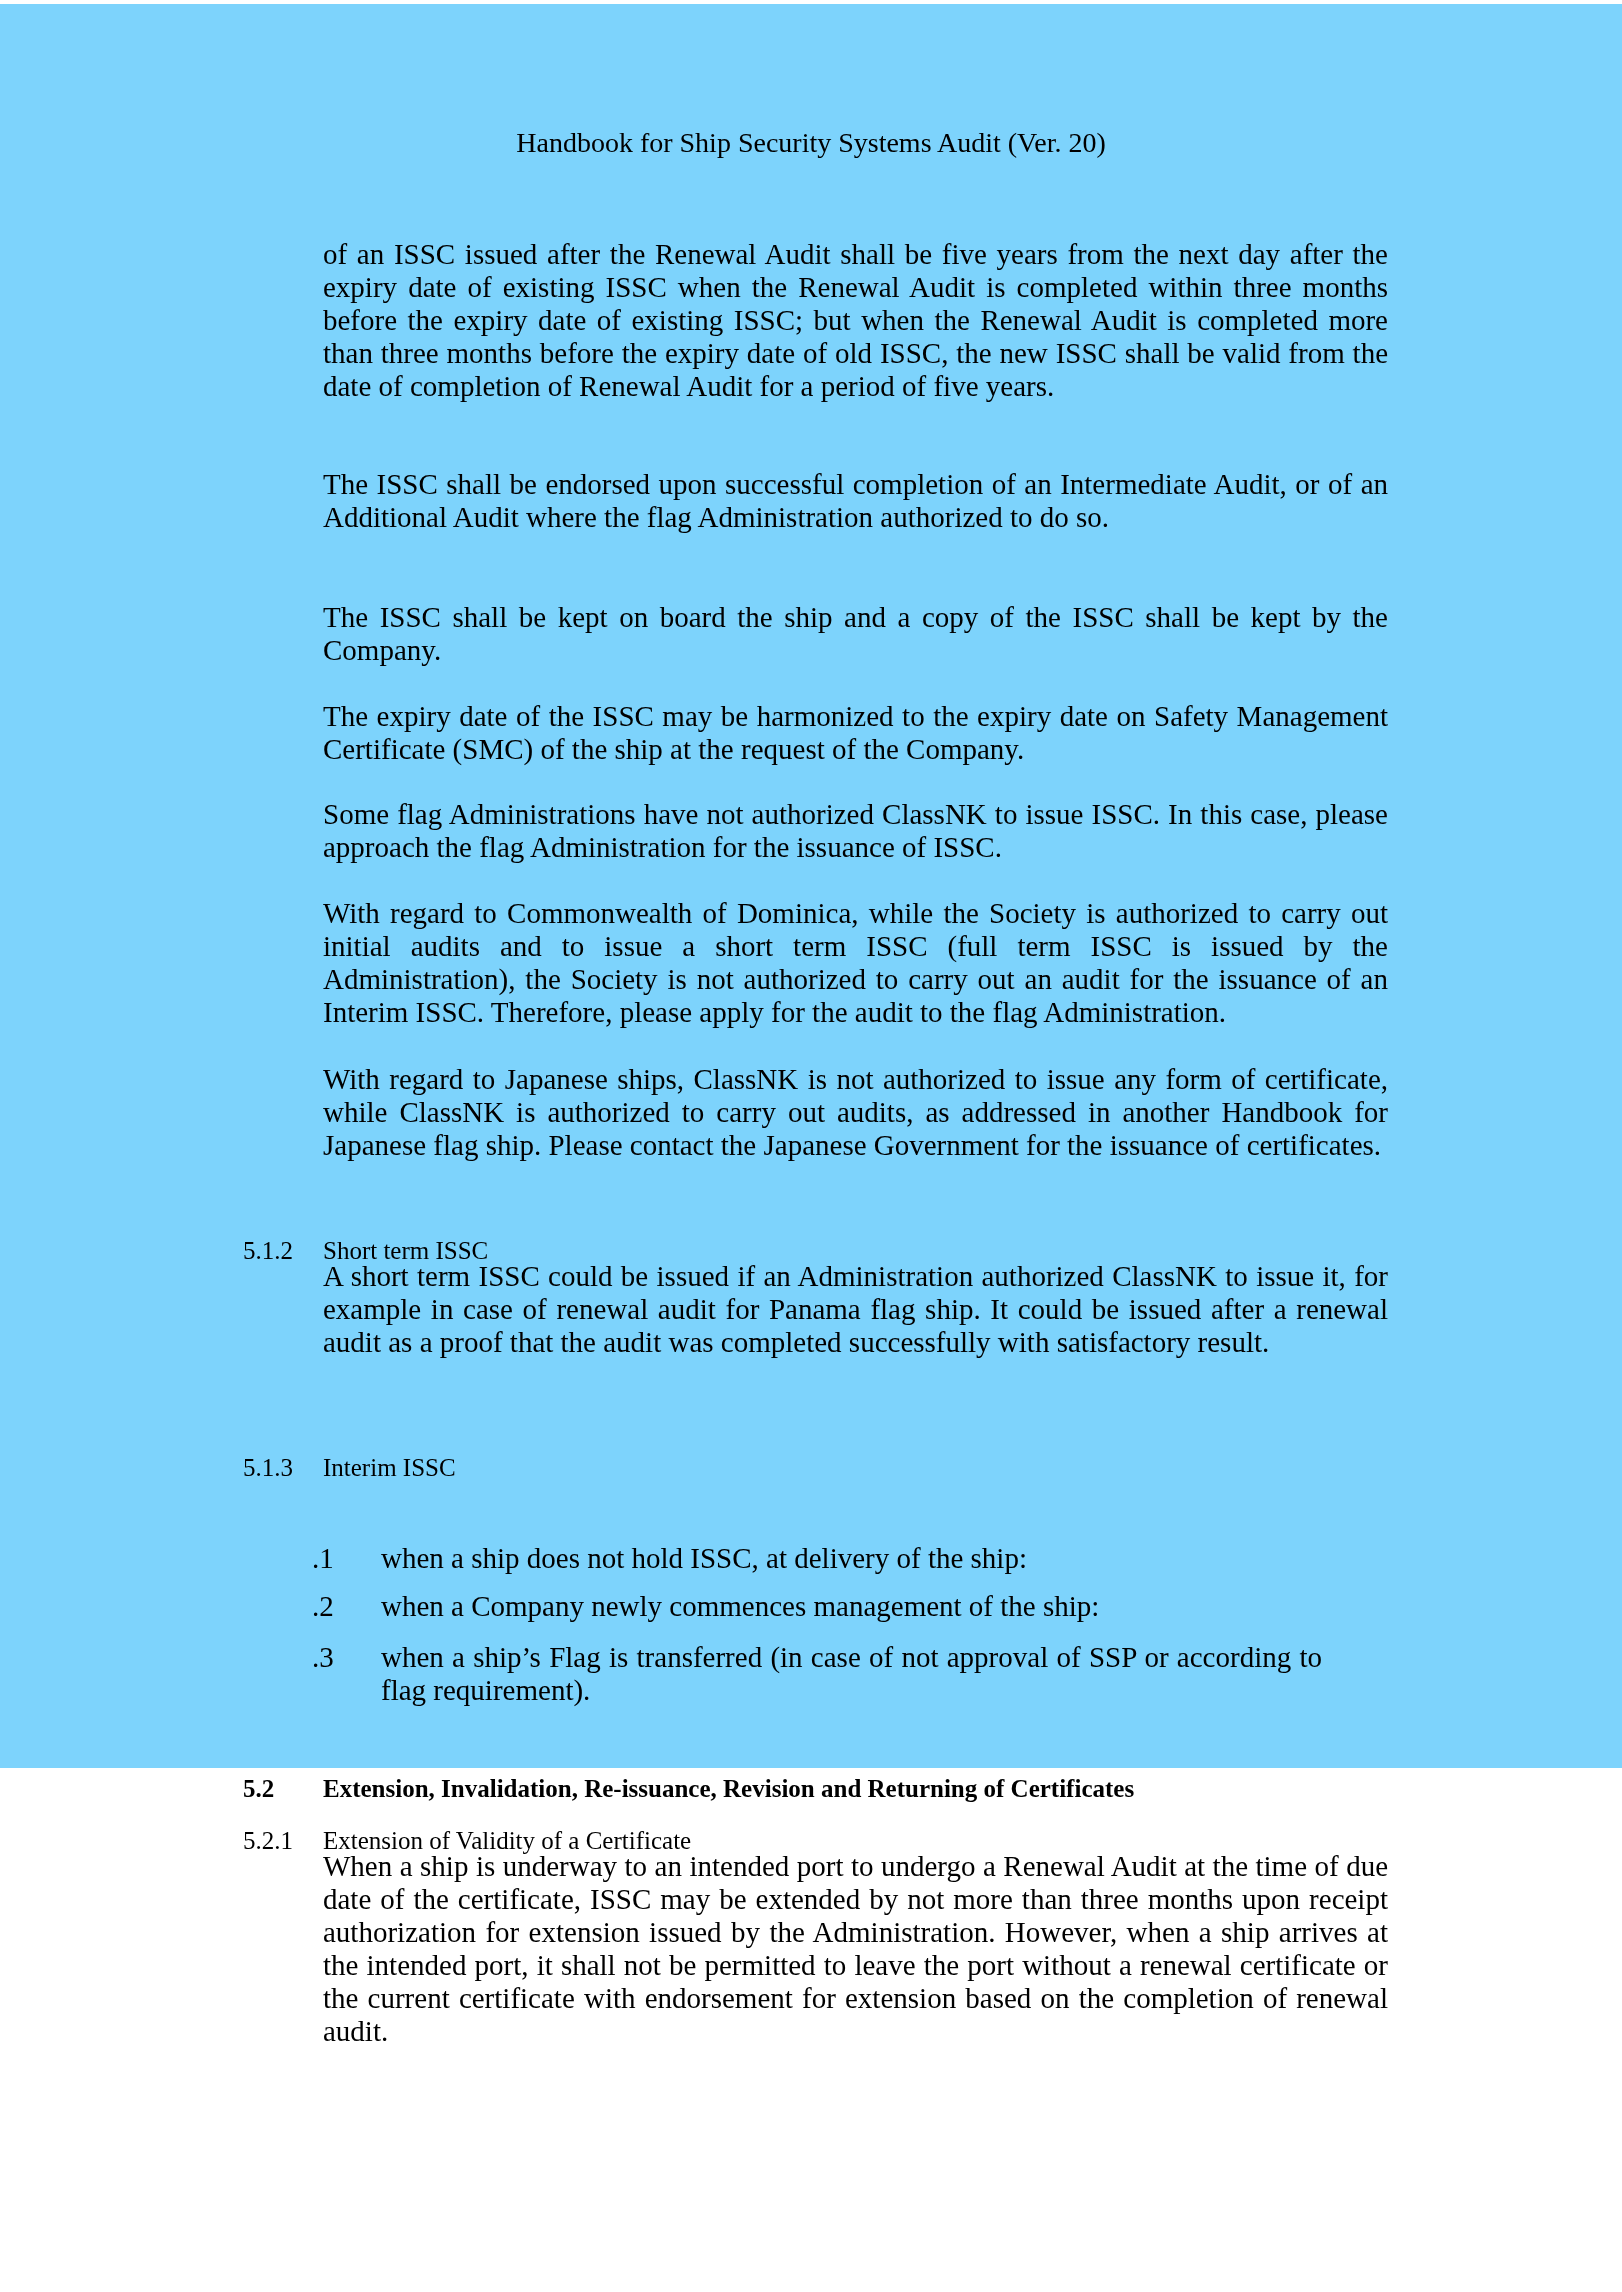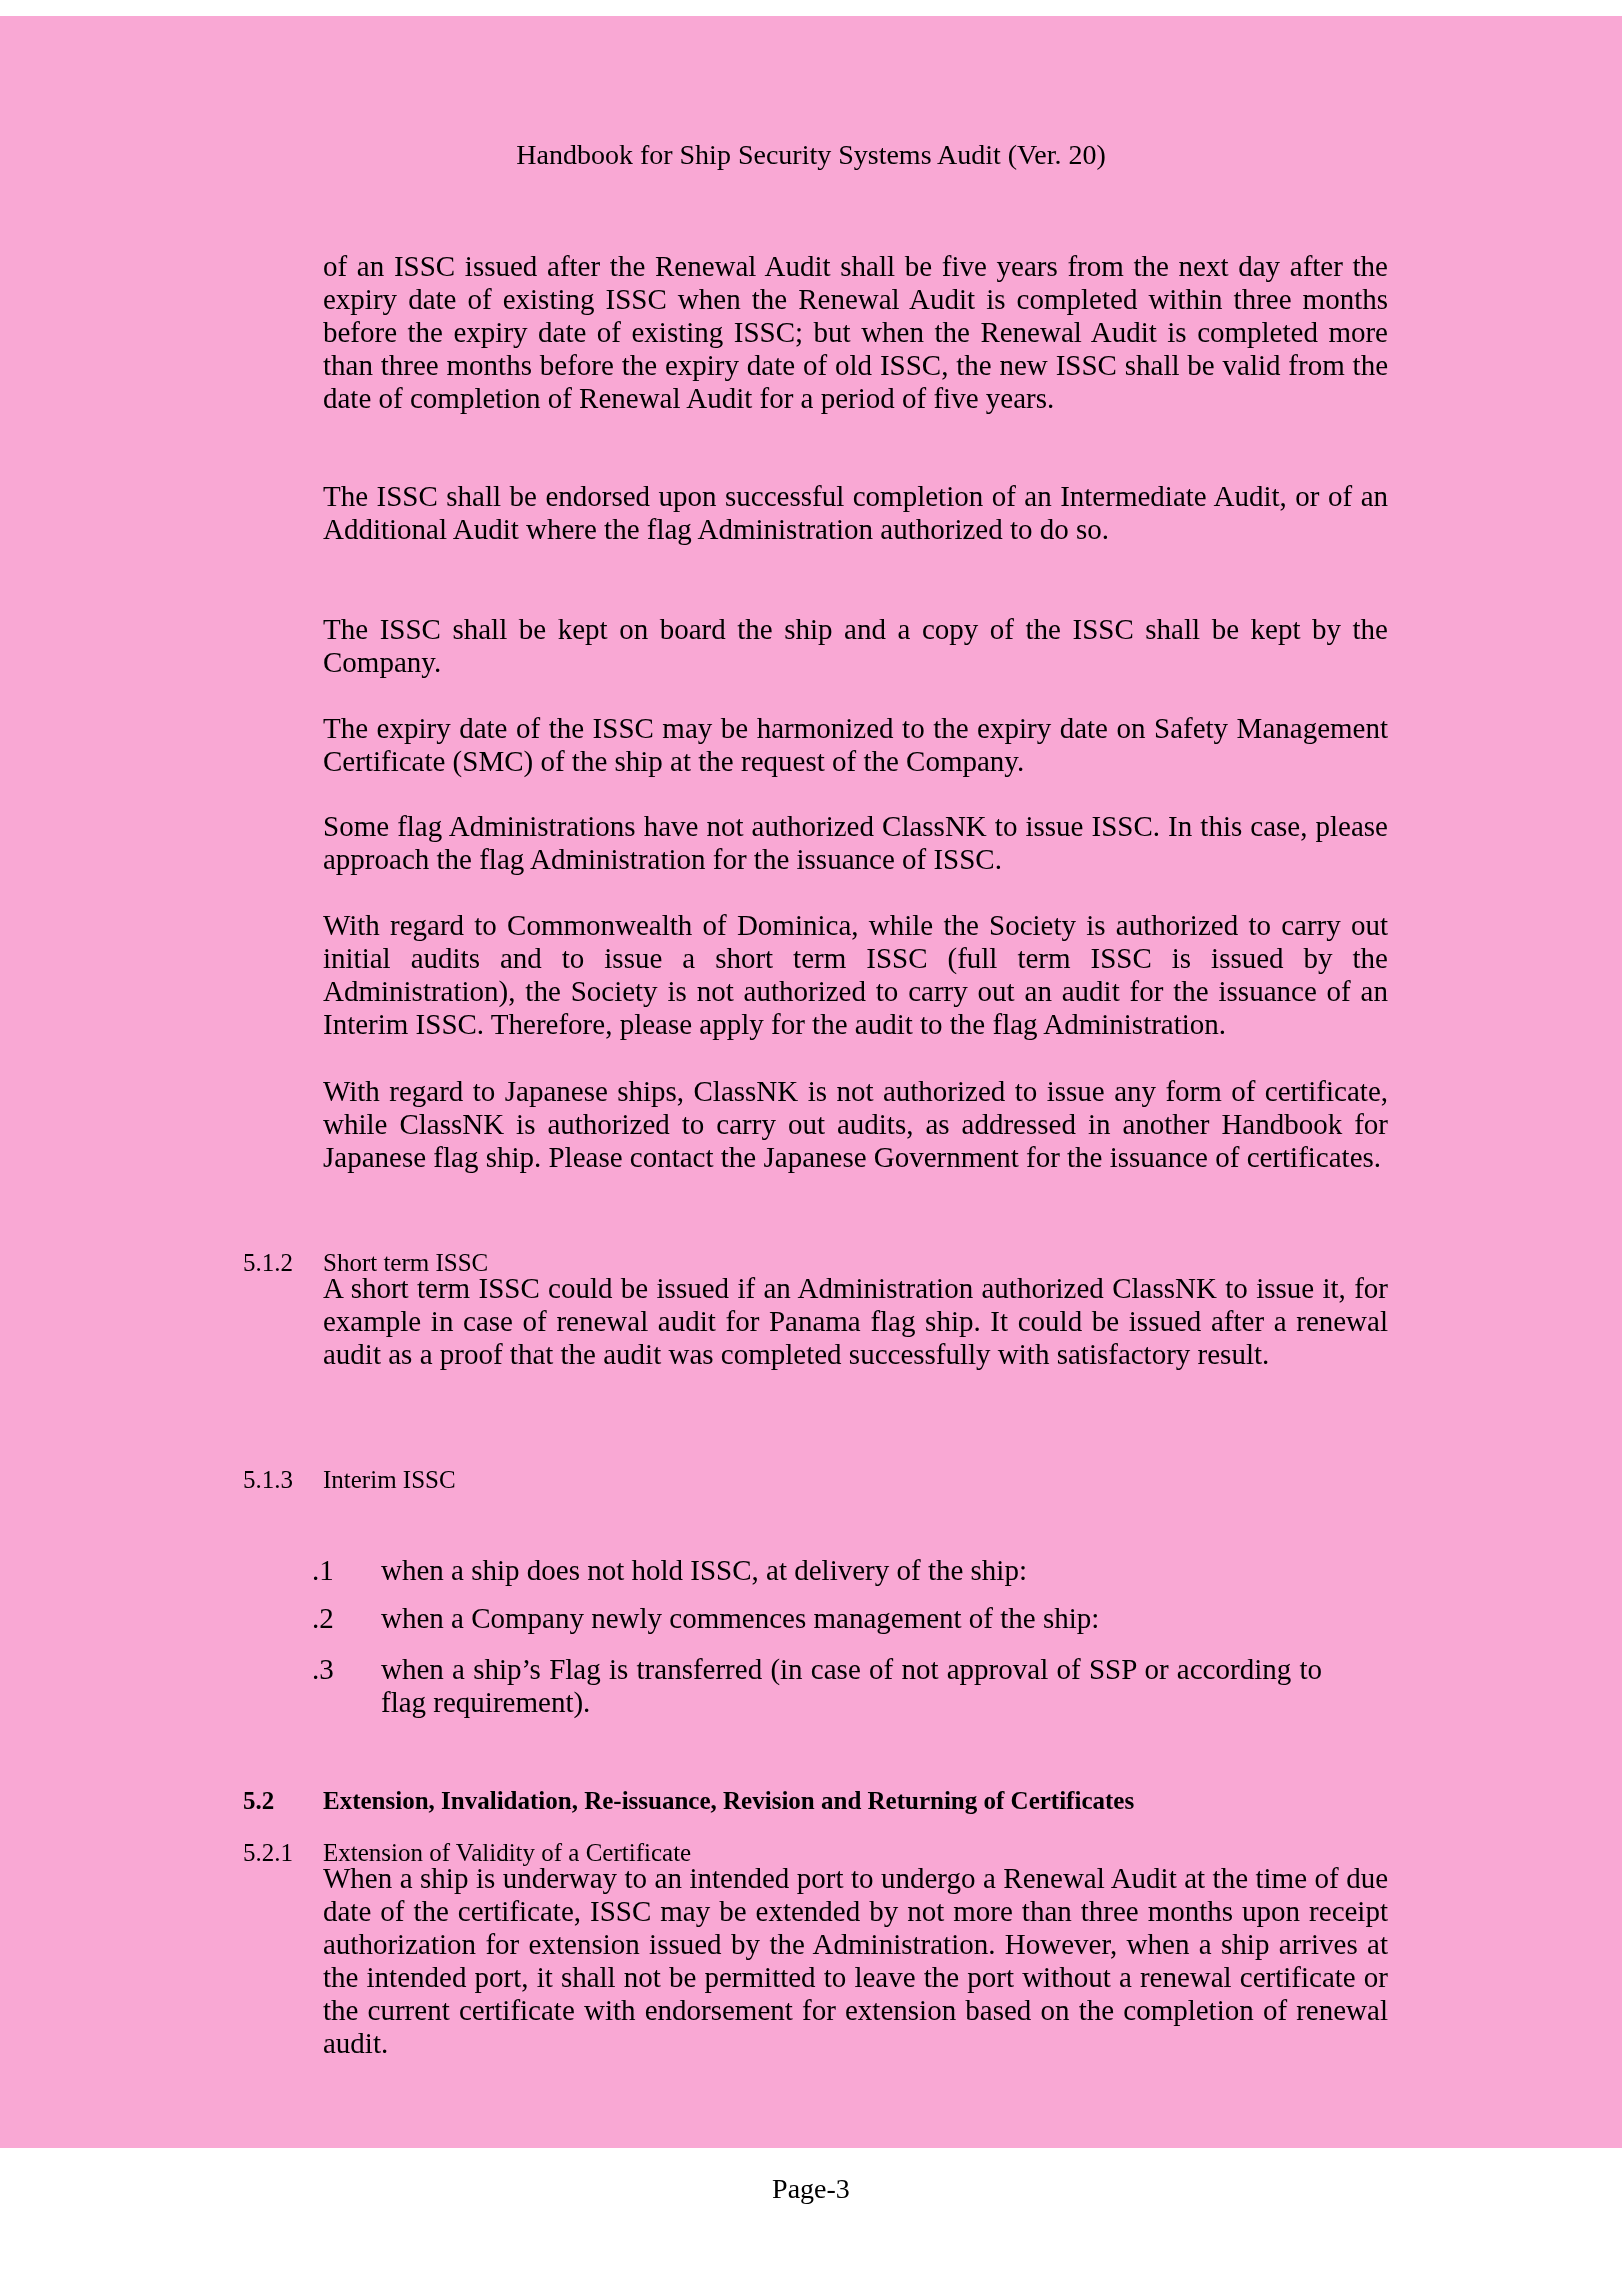--- a/index.html
+++ b/index.html
@@ -1,18 +1,18 @@
 <!DOCTYPE html>
 <html><head>
 <meta charset="utf-8">
 <style>
   html, body { margin: 0; padding: 0; background: #ffffff; }
   body { width: 1622px; height: 2293px; position: relative; overflow: hidden;
          font-family: "Liberation Serif", "DejaVu Serif", serif; color: #000; }
-  .page { position: absolute; left: 0; top: 16px; width: 1622px; height: 2132px; background: #f9a8d4; }
+  .page { position: absolute; left: 0; top: 4px; width: 1622px; height: 1764px; background: #7dd3fc; }
   .header { position: absolute; top: 122px; left: 0; width: 1622px; text-align: center;
             font-size: 28px; line-height: 33px; }
   .footer { position: absolute; top: 2156px; left: 0; width: 1622px; text-align: center;
             font-size: 28px; line-height: 33px; }
   .para { position: absolute; left: 323px; width: 1065px; font-size: 29px; line-height: 33px;
           text-align: justify; margin: 0; }
   .heading { position: absolute; left: 243px; font-size: 25px; line-height: 33px; white-space: nowrap; margin-top: 8px; }
   .heading .num { display: inline-block; width: 80px; }
   .heading.bold { font-weight: bold; }
   .listitem { position: absolute; left: 312px; width: 1010px; font-size: 29px; line-height: 33px; }
@@ -58,15 +58,14 @@
 
   <div class="heading bold" style="top:1760px;">
     <span class="num">5.2</span><span>Extension, Invalidation, Re-issuance, Revision and Returning of Certificates</span>
   </div>
 
   <div class="heading" style="top:1812px;">
     <span class="num">5.2.1</span><span>Extension of Validity of a Certificate</span>
   </div>
   <p class="para" style="top:1846px;">When a ship is underway to an intended port to undergo a Renewal Audit at the time of due date of the certificate, ISSC may be extended by not more than three months upon receipt authorization for extension issued by the Administration. However, when a ship arrives at the intended port, it shall not be permitted to leave the port without a renewal certificate or the current certificate with endorsement for extension based on the completion of renewal audit.</p>
 
-  <div class="footer">Page-3</div>
 </div>
 
 
 </body></html>

